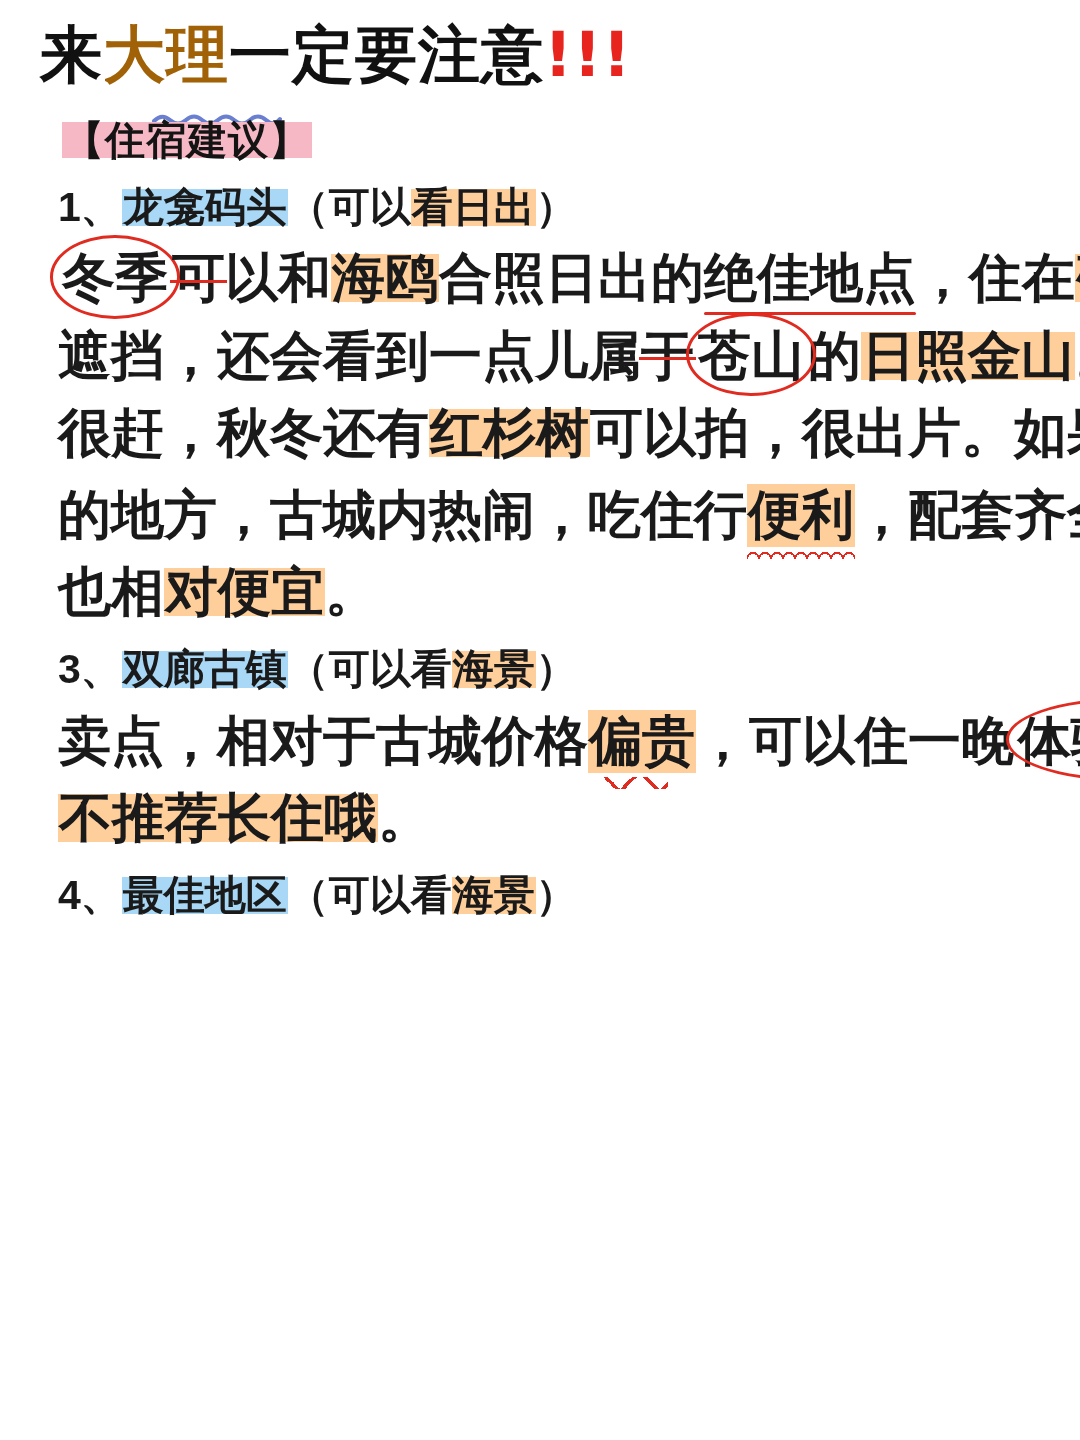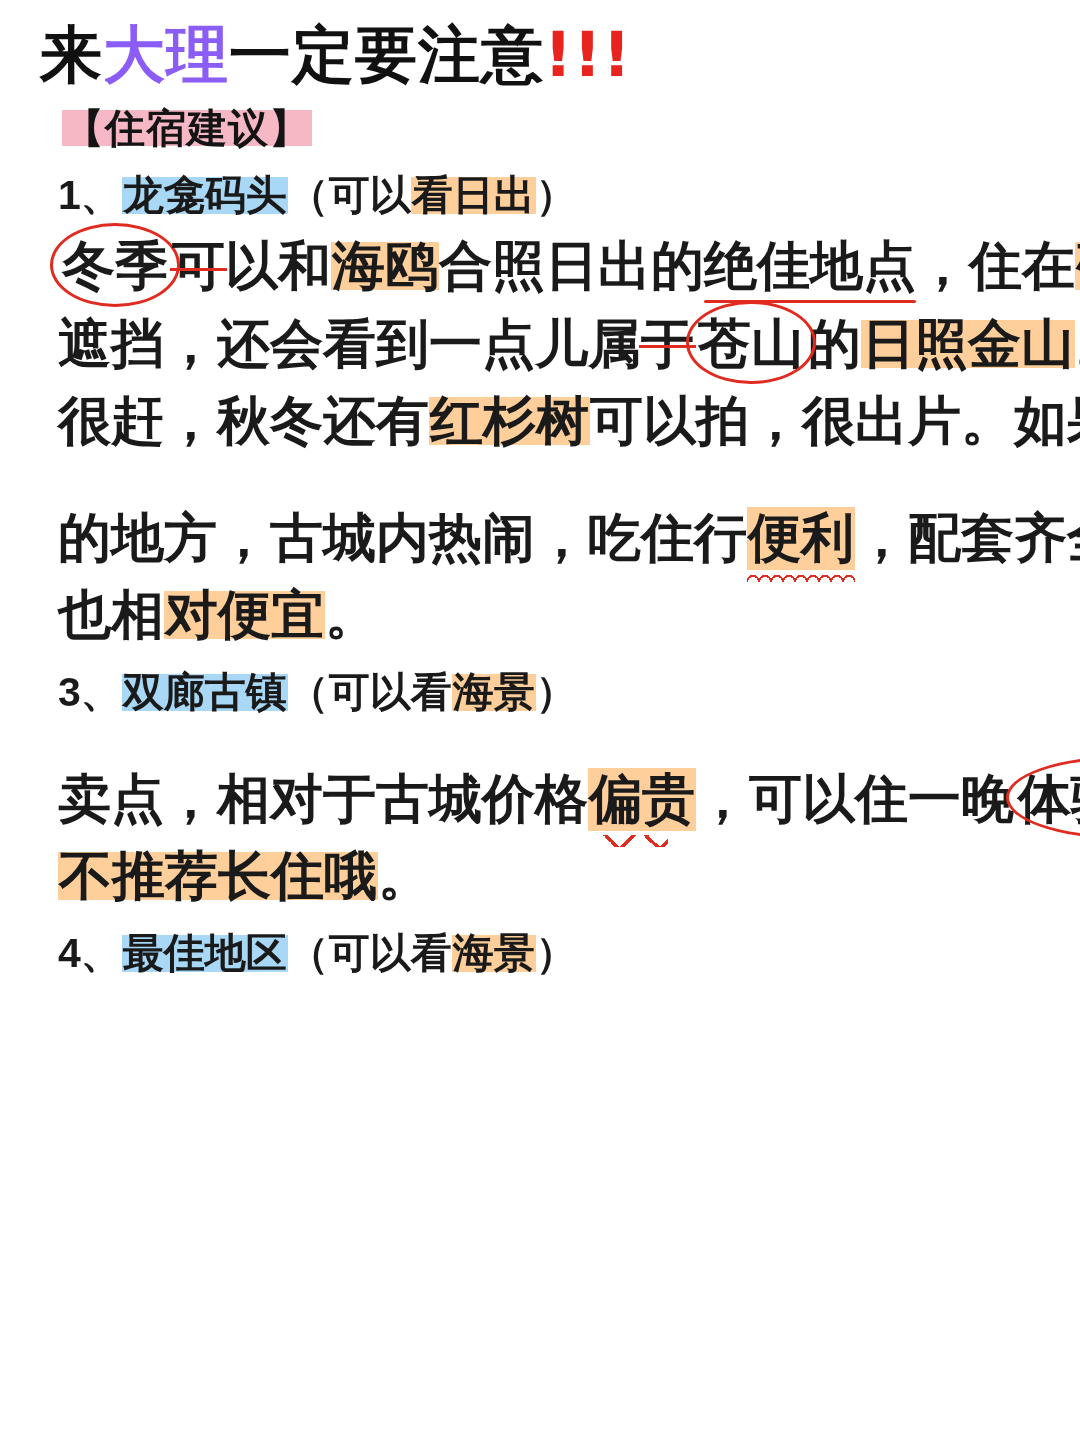--- a/index.html
+++ b/index.html
@@ -28,37 +28,37 @@
     position: relative;
     margin: 22px 0 0 40px;
     font-size: 62px;
     font-weight: bold;
     letter-spacing: 1px;
     line-height: 1.08;
     white-space: nowrap;
     font-family: "DejaVu Sans", "Liberation Sans", sans-serif;
   }
   .title .blk { color: #111111; }
-  .title .red { color: #8b5cf6; }
+  .title .red { color: #a16207; }
   .title .bang { color: #e8241f; font-size: 62px; font-weight: bold; }
   .title .u-wave {
     position: relative;
     display: inline-block;
   }
   .wave-under {
     position: absolute;
     left: 112px;
     top: 90px;
     width: 130px;
     height: 14px;
   }
 
   
   .section-head {
-    margin: 12px 0 0 62px;
+    margin: 24px 0 0 62px;
     font-size: 40px;
     font-weight: bold;
     letter-spacing: 1px;
     color: #141414;
     position: relative;
     display: inline-block;
   }
   .hl-pink {
     background: linear-gradient(transparent 8%, #f7b8c6 8%, #f7b8c6 92%, transparent 92%);
     padding: 0 2px;
@@ -87,21 +87,20 @@
   }
 
   
   .hl-blue {
     background: linear-gradient(transparent 10%, #a8d8f5 10%, #a8d8f5 92%, transparent 92%);
     padding: 0 1px;
   }
   .hl-org {
     background: linear-gradient(transparent 10%, #ffcf9b 10%, #ffcf9b 92%, transparent 92%);
     padding: 0 1px;
-    margin-top: 35px;
   }
 
   
   .ul-red {
     position: relative;
     display: inline-block;
   }
   .ul-red::after {
     content: "";
     position: absolute;

